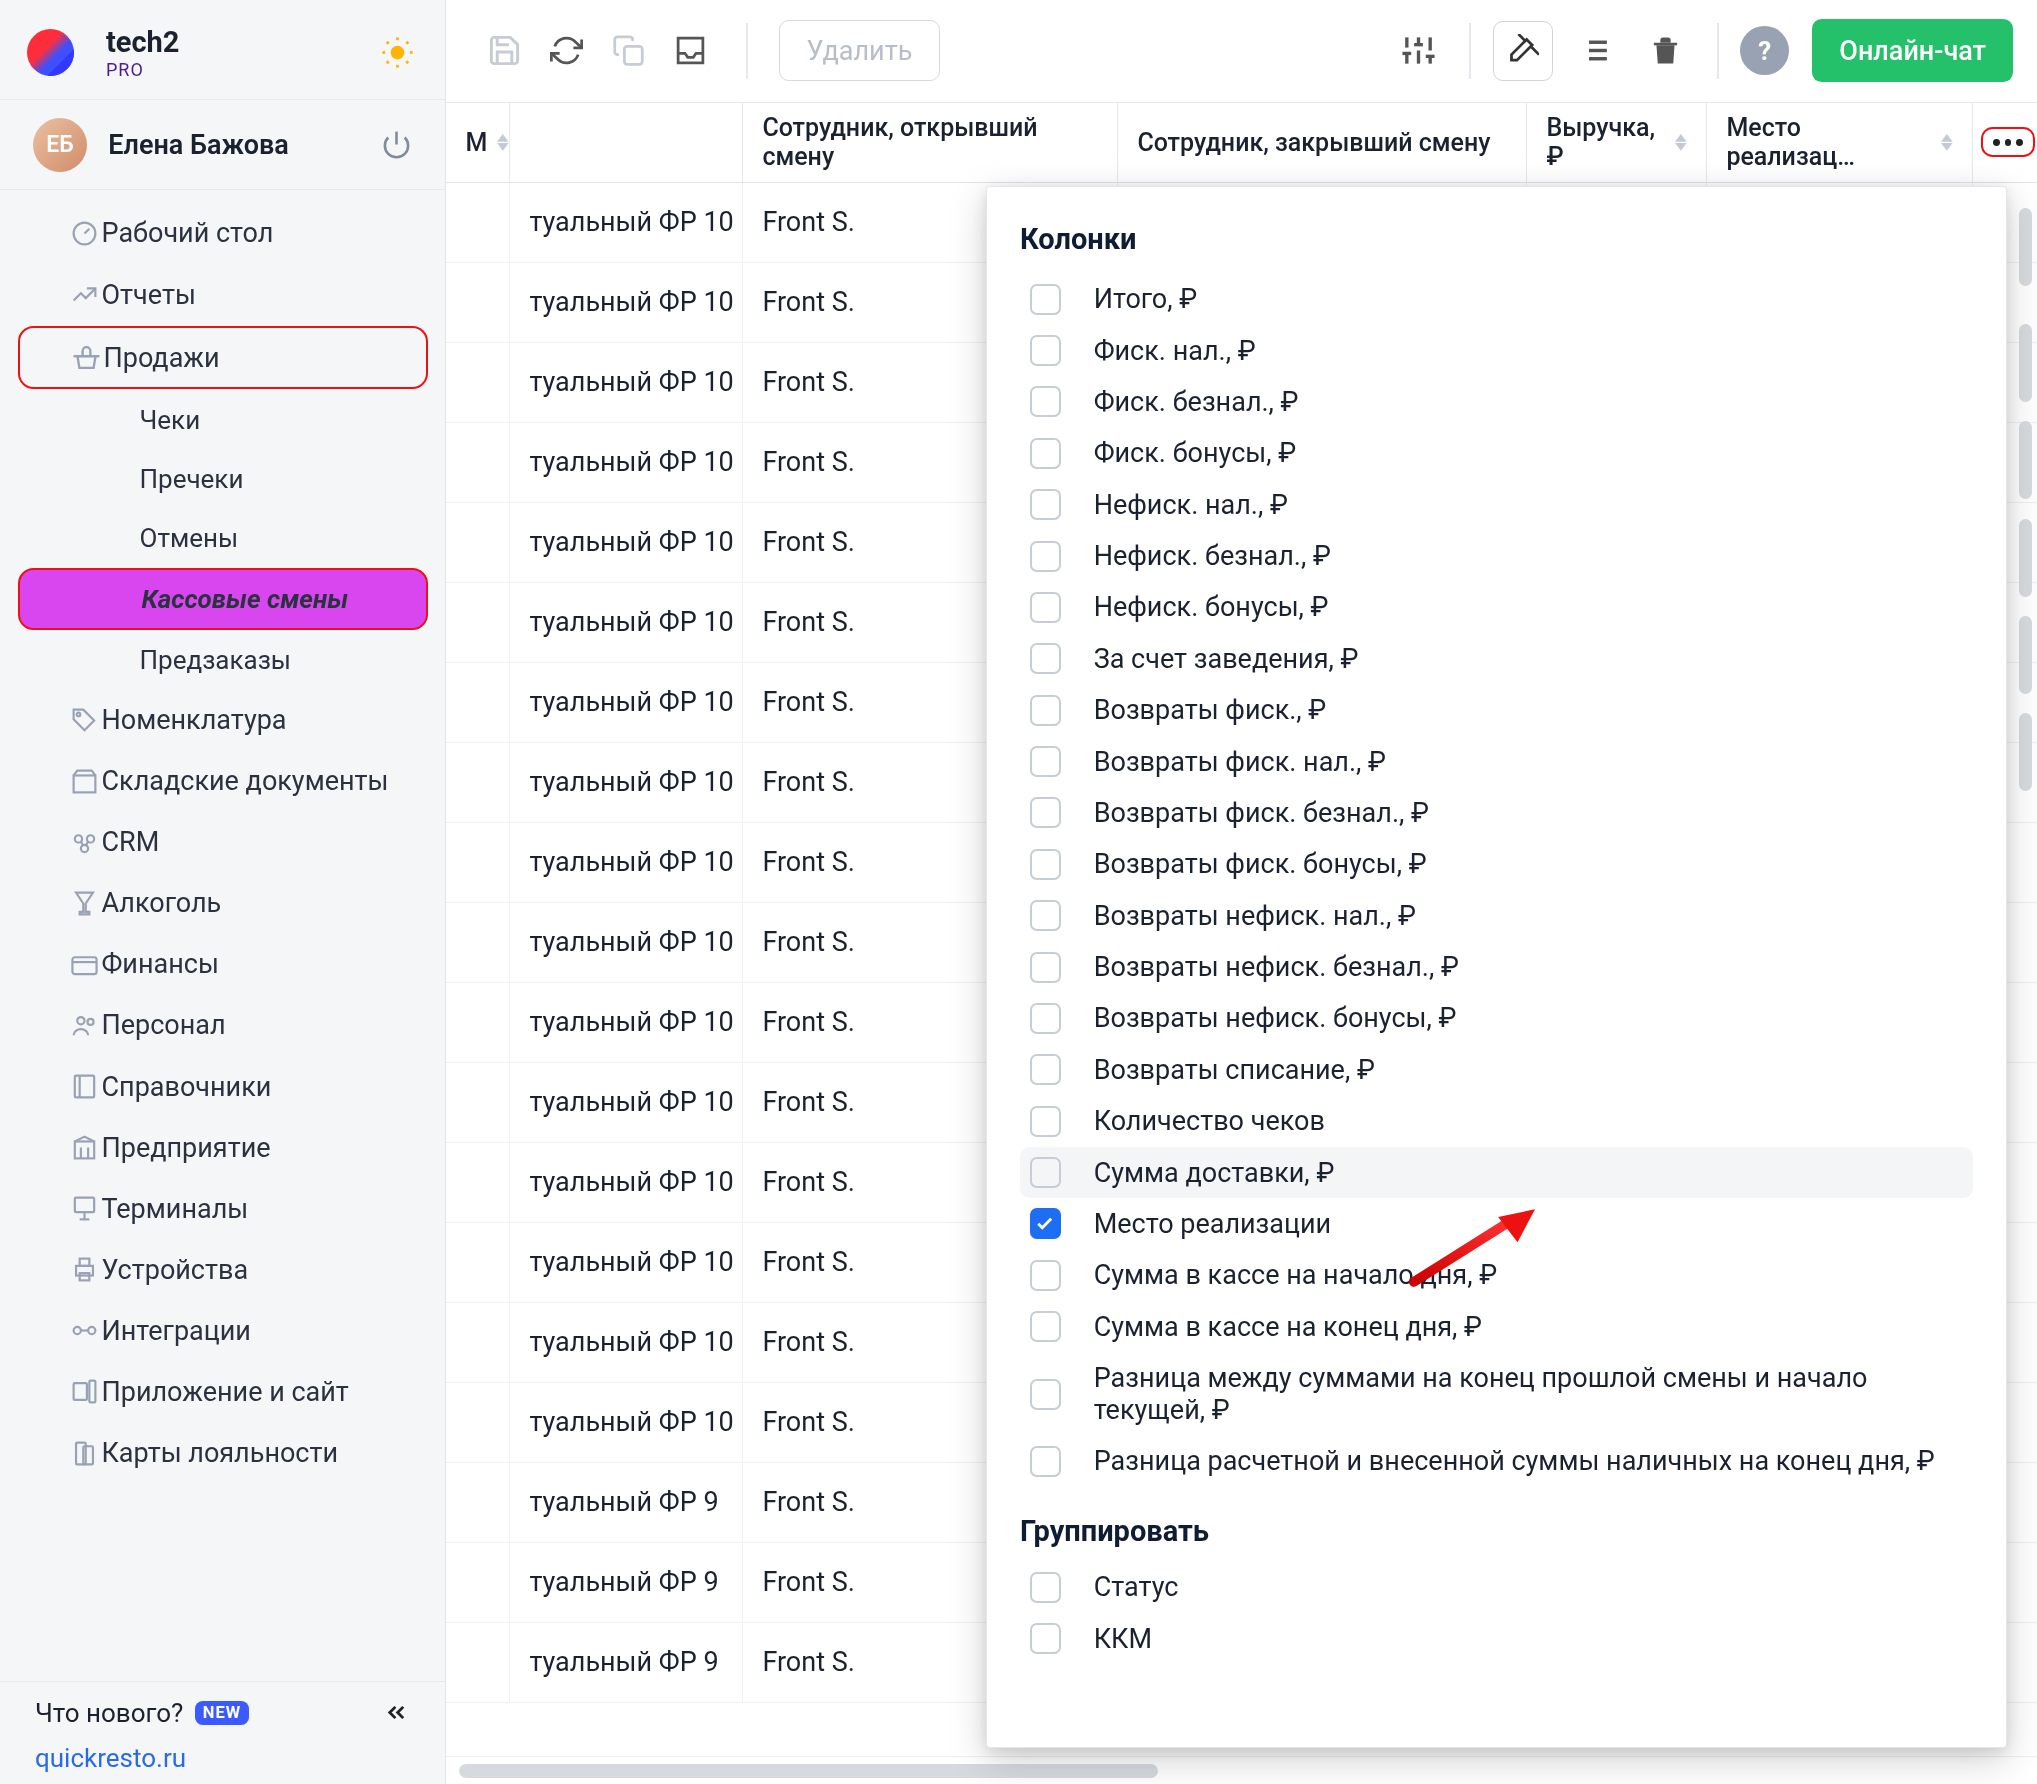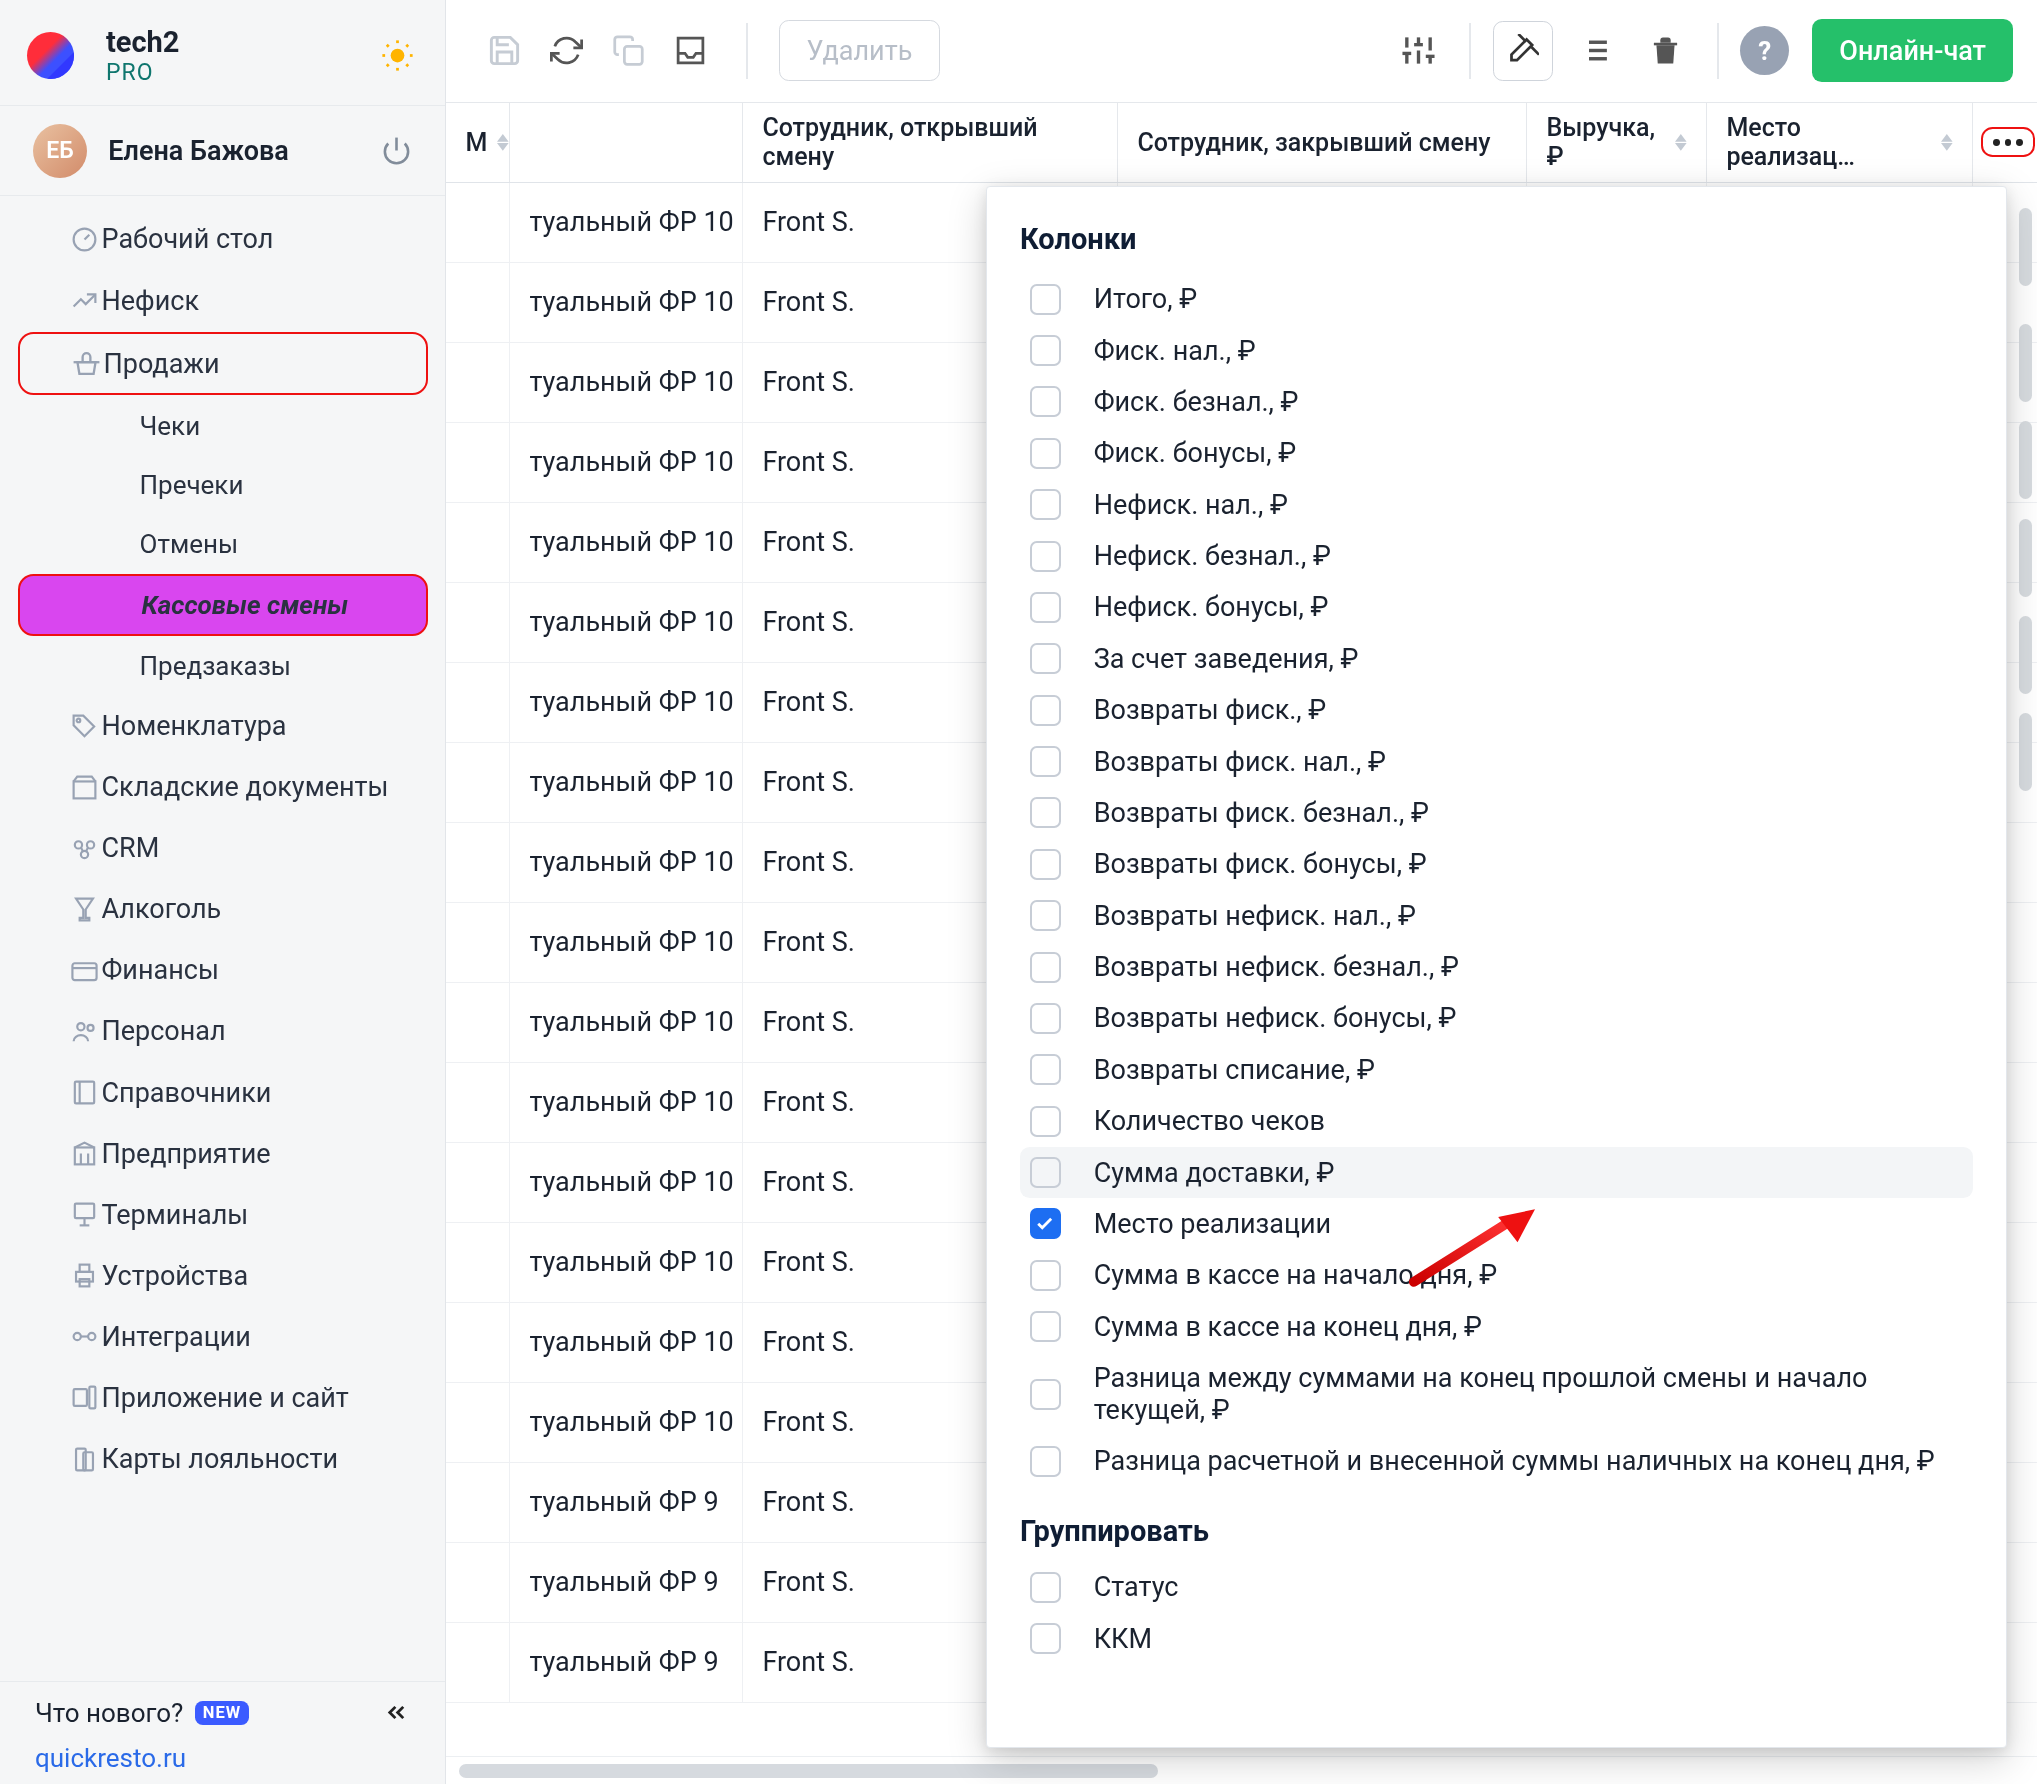--- a/index.html
+++ b/index.html
@@ -5,21 +5,21 @@
   * { box-sizing: border-box; margin: 0; padding: 0; }
   html, body { width: 2038px; height: 1785px; font-family: -apple-system, BlinkMacSystemFont, "Segoe UI", Roboto, Arial, sans-serif; font-size: 26px; color: #1a222f; overflow: hidden; background:#fff; }
   .app { display:flex; width:100%; height:100%; }
 
   
   .sidebar { width: 446px; background:#f5f6f7; display:flex; flex-direction:column; border-right:1px solid #e2e5e9; }
   .sb-header { display:flex; align-items:center; padding:25px 31px 19.4px 27px; gap:32px; }
   .logo { width:47px; height:47px; border-radius:50%; background: linear-gradient(135deg,#ff2d3a 0%, #ff2d3a 40%, #3c50ff 60%, #3c50ff 100%); position:relative; overflow:hidden; }
   .logo::after{ content:""; position:absolute; right:0; bottom:0; width:0;height:0; border-right:27px solid #3138ff; border-top:27px solid transparent;}
   .brand-text { font-weight:700; font-size:29px; }
-  .brand-sub { color:#0f766e; font-size:23px; letter-spacing:1px; }
+  .brand-sub { color:#4c1d95; font-size:18px; letter-spacing:1px; }
   .sun-icon { margin-left:auto; color:#ffb400; }
 
   .sb-user { display:flex; align-items:center; padding:17.5px 33px; gap:21.3px; border-top:1px solid #e7eaed; border-bottom:1px solid #e7eaed; }
   .avatar { width:54px; height:54px; border-radius:50%; background:linear-gradient(135deg,#e9c1a1,#d28b6a); display:flex; align-items:center; justify-content:center; color:#fff; font-weight:600; font-size:23px;}
   .user-name { font-weight:600; font-size:27px; }
   .power-icon { margin-left:auto; color:#818c9a; }
 
   .sb-scroll { flex:1; overflow-y:auto; padding-top:11.6px; }
   .sb-item { display:flex; align-items:center; padding:13.6px 21.3px 13.6px 49px; font-size:27px; color:#2a3240; cursor:pointer; border-radius:7.8px; margin:1.9px 17.5px; }
   .sb-item.level2 { padding-left:122px; font-size:26px; }
@@ -143,21 +143,21 @@
           </span>
           <span class="sb-label">Рабочий стол</span>
         </div>
         <div class="sb-item">
           <span class="sb-icon">
             <svg width="29" height="29" viewBox="0 0 24 24" fill="none" stroke="currentColor" stroke-width="1.8">
               <polyline points="3 17 9 11 13 15 21 7"></polyline>
               <polyline points="14 7 21 7 21 14"></polyline>
             </svg>
           </span>
-          <span class="sb-label">Нефиск</span>
+          <span class="sb-label">Отчеты</span>
         </div>
         <div class="sb-item highlight sales">
           <span class="sb-icon">
             <svg width="31" height="31" viewBox="0 0 24 24" fill="none" stroke="currentColor" stroke-width="1.8">
               <path d="M5 11h14l-1.5 9h-11z"></path>
               <path d="M9 11V7a3 3 0 0 1 6 0v4"></path>
               <line x1="2" y1="11" x2="22" y2="11"></line>
             </svg>
           </span>
           <span class="sb-label">Продажи</span>

